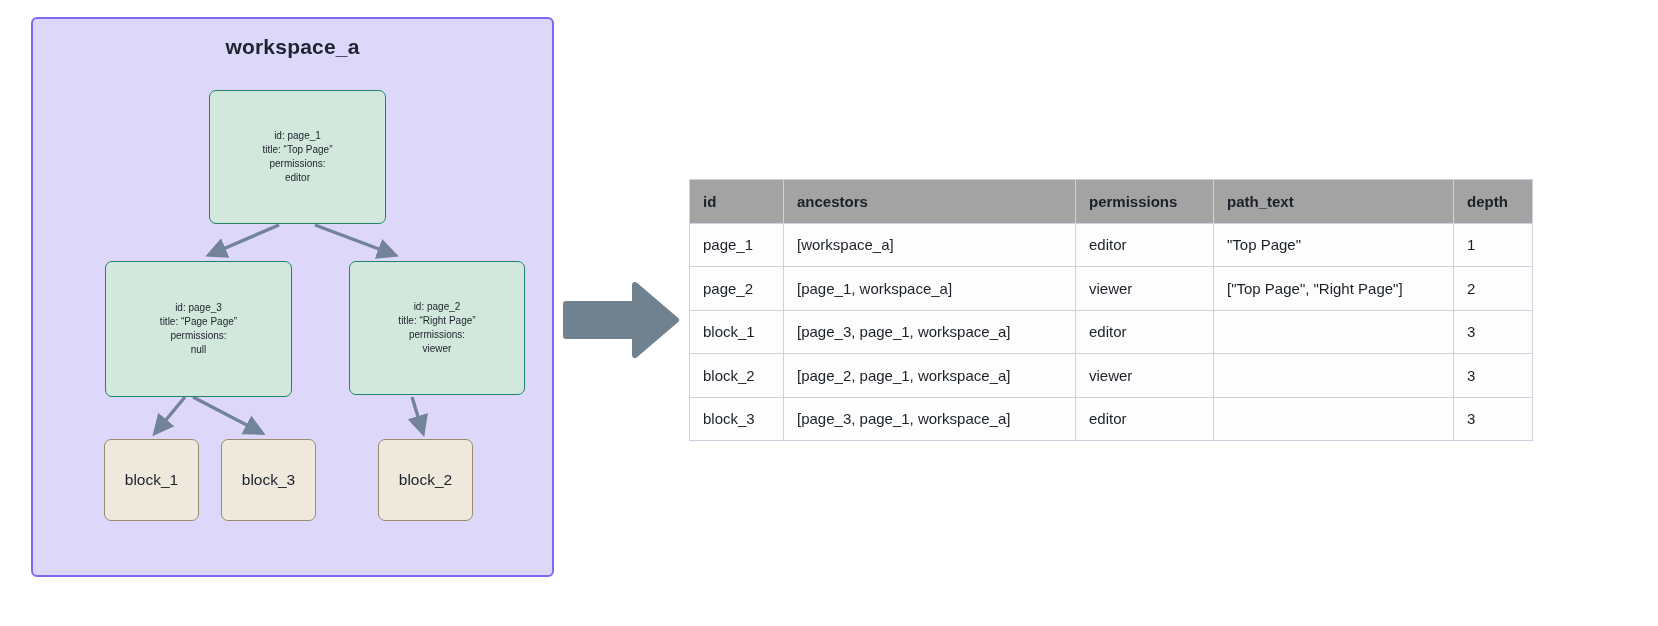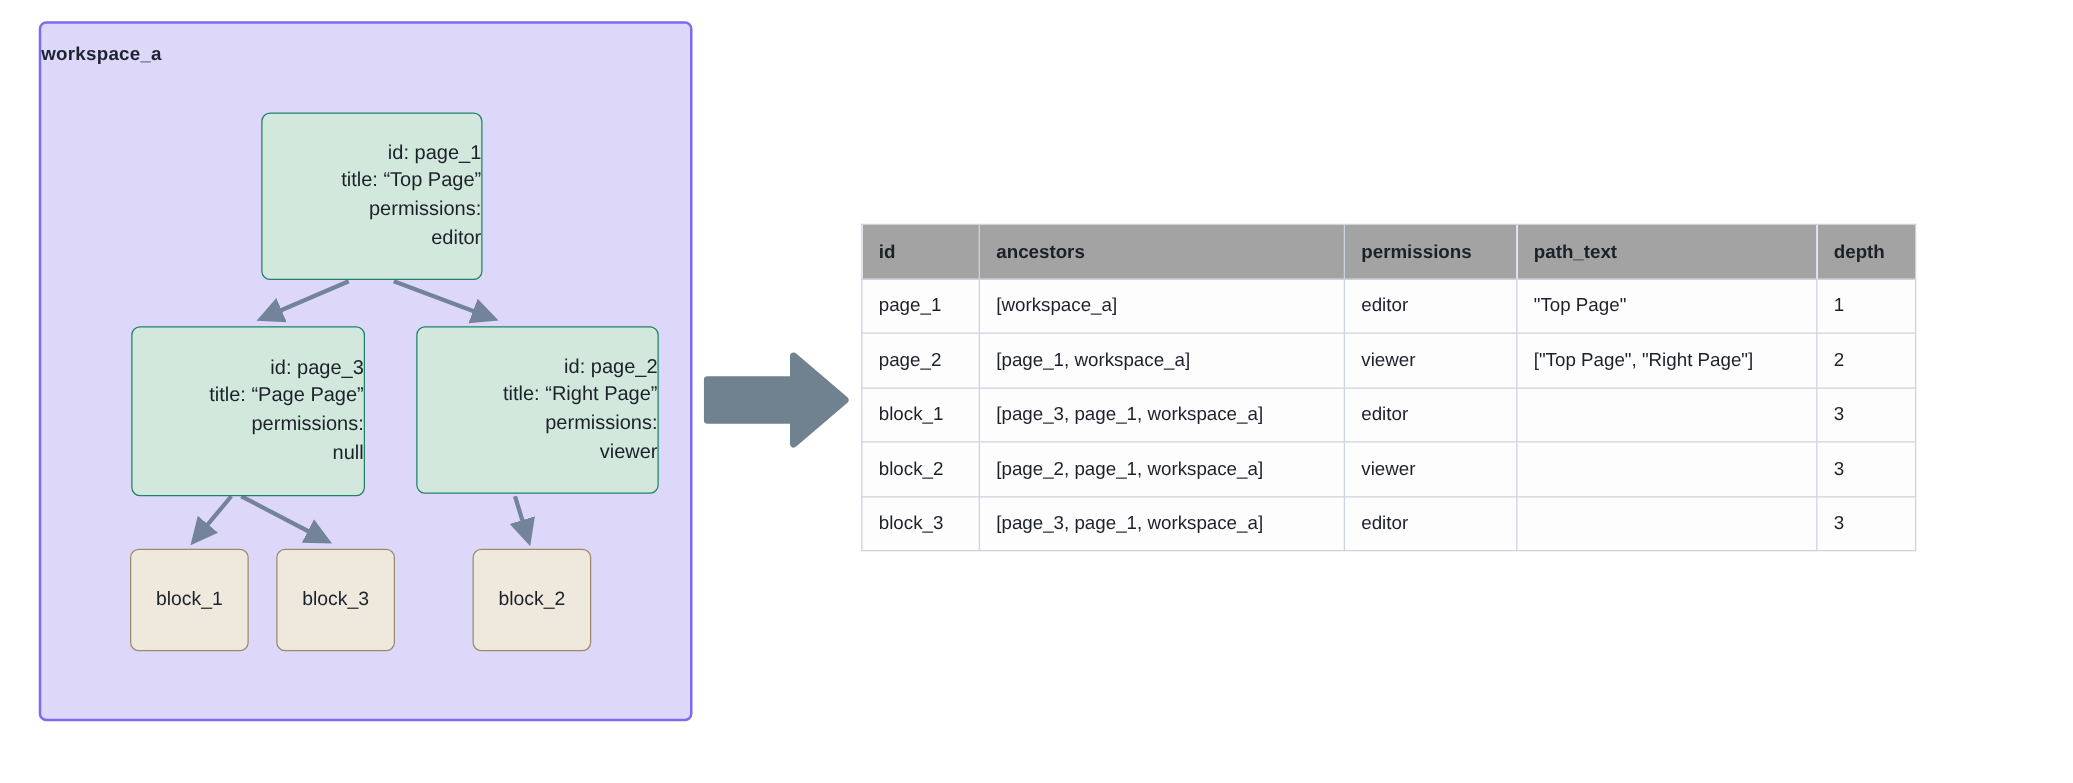--- a/index.html
+++ b/index.html
@@ -21,47 +21,47 @@
     position: absolute;
     left: 31px; top: 17px;
     width: 523px; height: 560px;
     background: #ddd8fa;
     border: 2px solid #7c6bf0;
     border-radius: 6px;
   }
   #workspace-title {
     position: absolute;
     left: 0; right: 0; top: 16px;
-    text-align: left;
-    font-size: 15px;
+    text-align: center;
+    font-size: 21px;
     font-weight: bold;
     color: #1e2330;
     letter-spacing: 0.2px;
   }
 
   
   .page-node {
     position: absolute;
     background: #d2e8dc;
     border: 1.6px solid #1d8268;
     border-radius: 7px;
     display: flex;
     flex-direction: column;
-    align-items: flex-end;
+    align-items: center;
     justify-content: center;
     color: #1b2029;
-    font-size: 16px;
+    font-size: 10px;
     line-height: 1.42;
     text-align: center;
   }
   .page-node .line { white-space: nowrap; }
 
   #node-page-1 { left: 176px; top: 71px;  width: 177px; height: 134px; }
   #node-page-3 { left: 72px;  top: 242px; width: 187px; height: 136px; }
-  #node-page-2 { left: 300px; top: 242px; width: 194px; height: 134px; }
+  #node-page-2 { left: 316px; top: 242px; width: 176px; height: 134px; }
 
   
   .block-node {
     position: absolute;
     background: #eee8dd;
     border: 1.6px solid #9a8a6d;
     border-radius: 7px;
     display: flex;
     align-items: center;
     justify-content: center;

